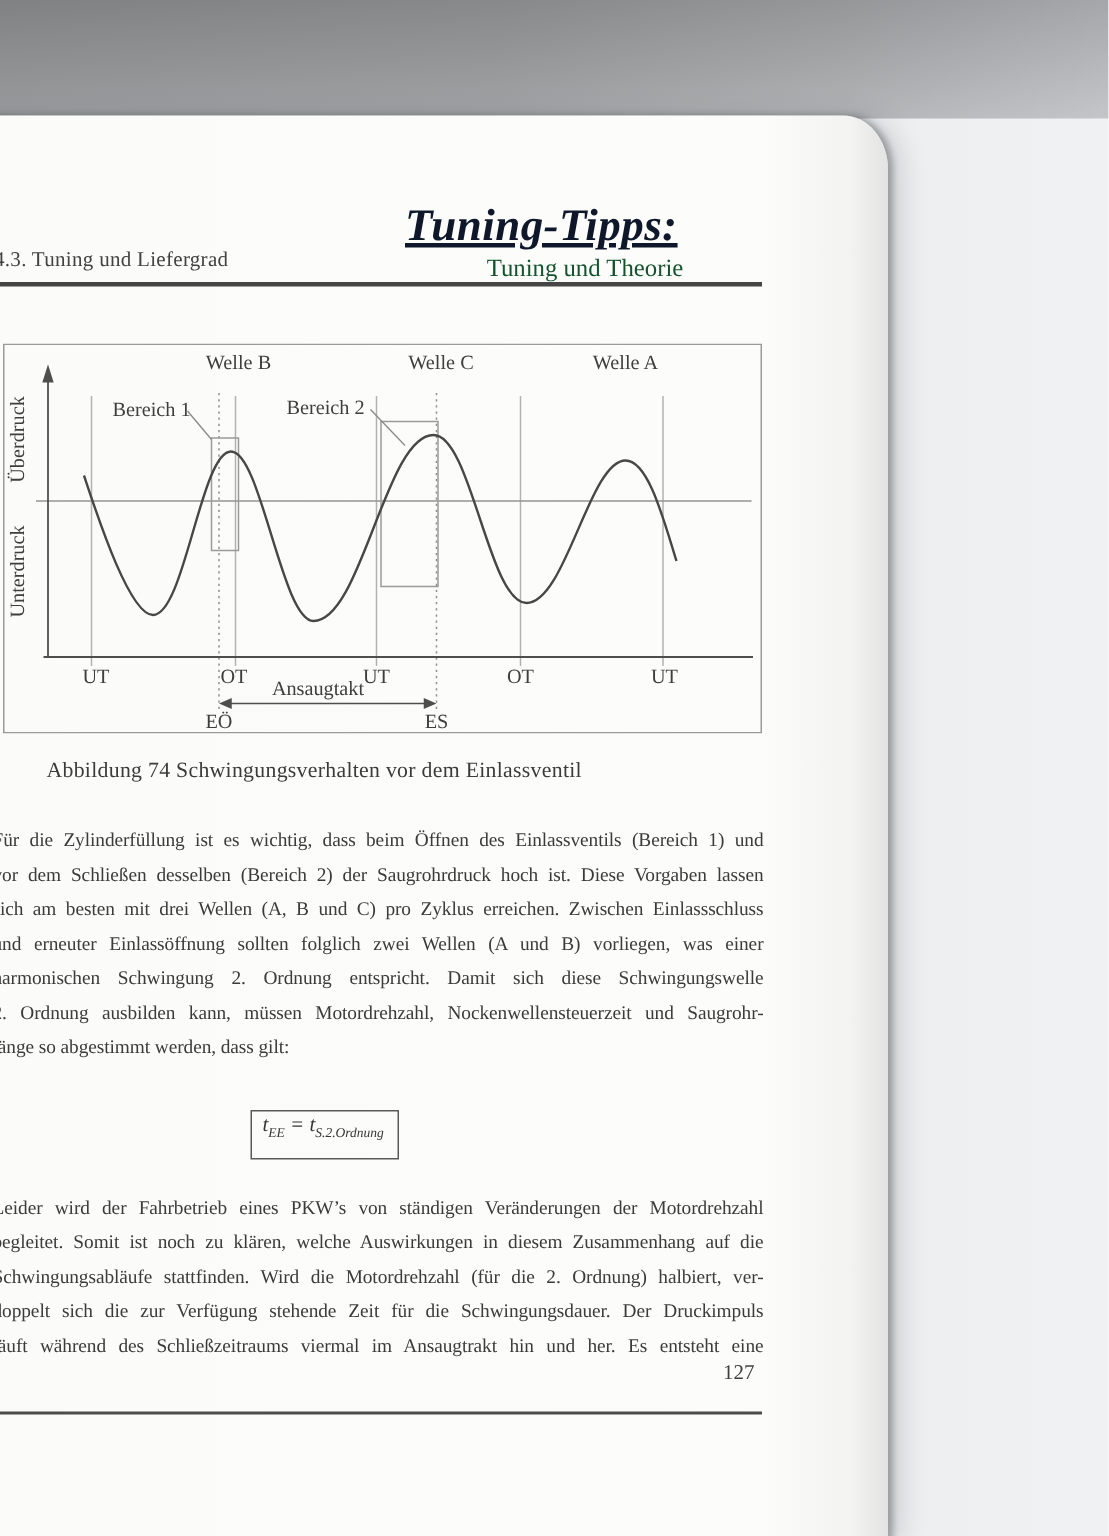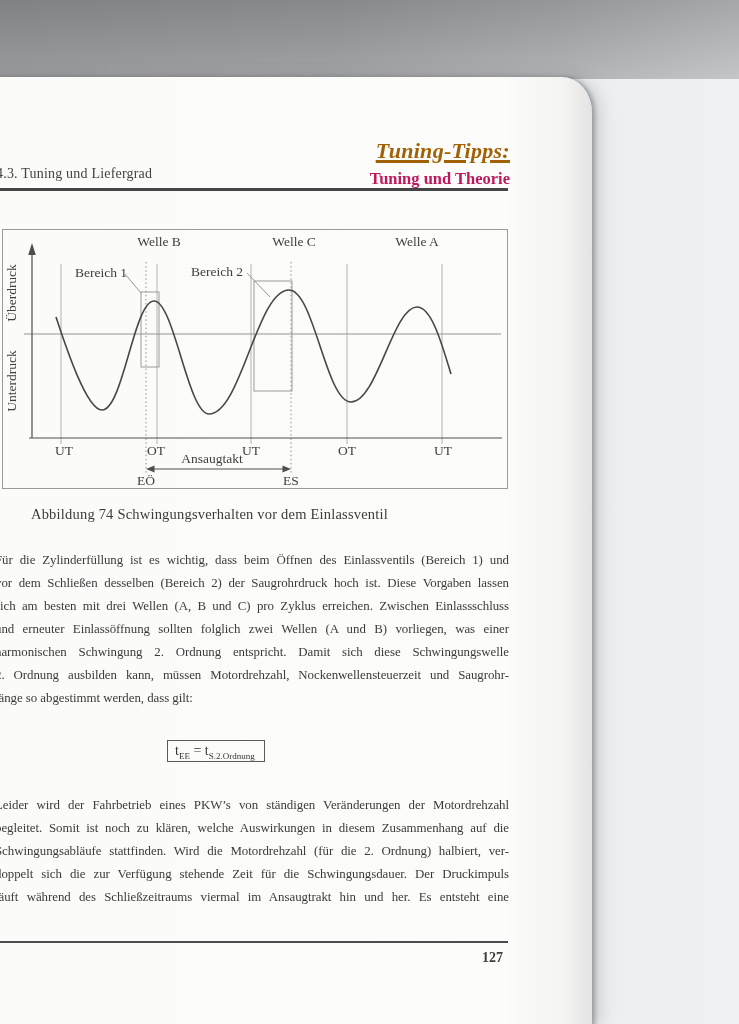--- a/index.html
+++ b/index.html
@@ -18,27 +18,27 @@
   }
   .paper {
     position:absolute; left:-26px; top:77px; width:618px; height:950px;
     background: linear-gradient(to right, #fbfbf9 0%, #fcfcfa 86%, #f3f3f1 96%, #e2e3e2 100%);
     border-top-right-radius: 30px 36px;
     box-shadow: 3px 0 4px rgba(70,75,80,0.40), 9px 0 16px rgba(100,105,110,0.22);
   }
   .abs { position:absolute; }
   .hdr-left { left:-4px; top:166px; font-size:14px; letter-spacing:0.2px; color:#424242; }
   .hdr-title {
-    left:270px; top:137px; width:240px; text-align:right;
-    font-size:22px; line-height:28px; font-weight:bold; font-style:italic;
-    color:#a16207; letter-spacing:0.3px;
+    left:270px; top:137px; width:240px; 
+    font-size:30px; line-height:28px; font-weight:bold; font-style:italic;
+    color:#0f172a; letter-spacing:0.3px;
     text-decoration:underline; text-decoration-thickness:2.5px; text-underline-offset:2px;
   }
-  .hdr-sub { left:270px; top:169px; width:240px; text-align:right;
-    font-size:16.5px; font-weight:bold; color:#be185d; }
+  .hdr-sub { left:270px; top:169px; width:240px; text-align:center;
+    font-size:16.5px; font-weight:normal; color:#14532d; }
   .hdr-rule { left:0; top:188px; width:508px; height:2.5px; background:#454545; }
 
   .fig-svg { left:2px; top:229px; }
   .fig-svg text { font-family:"Liberation Serif", serif; font-size:13.5px; fill:#3e3e3e; }
   .fig-border { fill:none; stroke:#9a9a9a; stroke-width:1; }
   .guide { stroke:#b2b2b2; stroke-width:1; }
   .zero { stroke:#949494; stroke-width:1; }
   .axis { stroke:#4e4e4e; stroke-width:1.2; fill:none; }
   .axis-head { fill:#4e4e4e; }
   .dot { stroke:#8f8f8f; stroke-width:1; stroke-dasharray:1.5 2.6; }
@@ -50,26 +50,26 @@
   .caption { left:31px; top:506px; font-size:14.5px; letter-spacing:0.2px; }
 
   .para { left:-5px; width:514px; font-size:12.9px; letter-spacing:-0.05px; color:#3b3b3b; }
   .para1 { top:549px; }
   .para2 { top:794px; }
   .jline { height:23px; line-height:23px; text-align:justify; text-align-last:justify; overflow:visible; white-space:nowrap; }
   .para1 .jline:last-child { text-align-last:left; white-space:normal; }
   .jline { white-space:normal; }
 
   .formula-box {
-    left:167px; top:740px; border:1px solid #5a5a5a; padding:2px 9px 0 7px;
-    font-size:14px; color:#353535; background:transparent;
+    left:167px; top:740px; border:1px solid #5a5a5a; padding:2px 9px 12px 7px;
+    font-size:14px; font-style:italic; color:#353535; background:transparent;
   }
   .formula-box sub { font-size:9px; letter-spacing:0; }
   .foot-rule { left:0; top:941px; width:508px; height:2px; background:#4c4c4c; }
-  .page-num { left:398px; top:950px; width:105px; text-align:right; font-size:14px; color:#3f3f3f;font-weight:bold; }
+  .page-num { left:398px; top:908px; width:105px; text-align:right; font-size:14px; color:#3f3f3f; }
 </style>
 </head>
 <body>
 
 <div class="top-band"></div>
 <div class="paper"></div>
 
 <div class="abs hdr-left">4.3. Tuning und Liefergrad</div>
 <div class="abs hdr-title">Tuning-Tipps:</div>
 <div class="abs hdr-sub">Tuning und Theorie</div>

